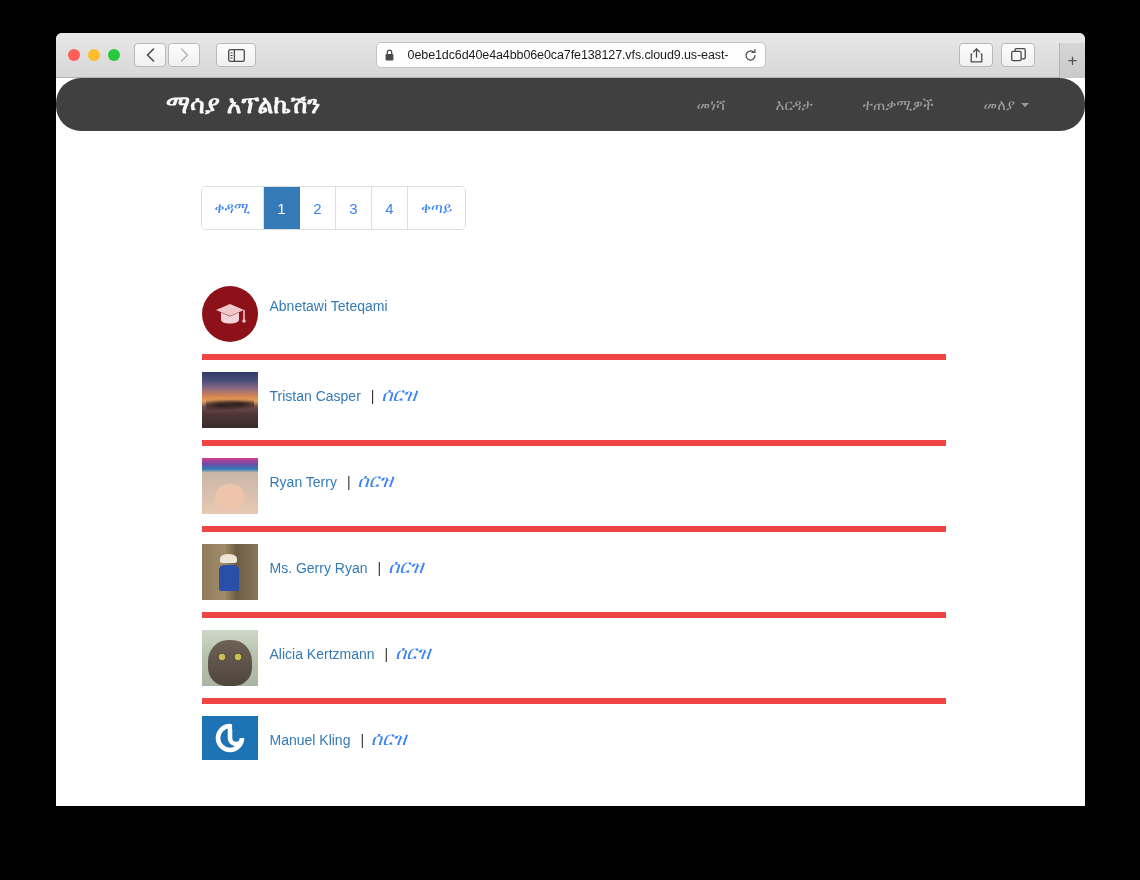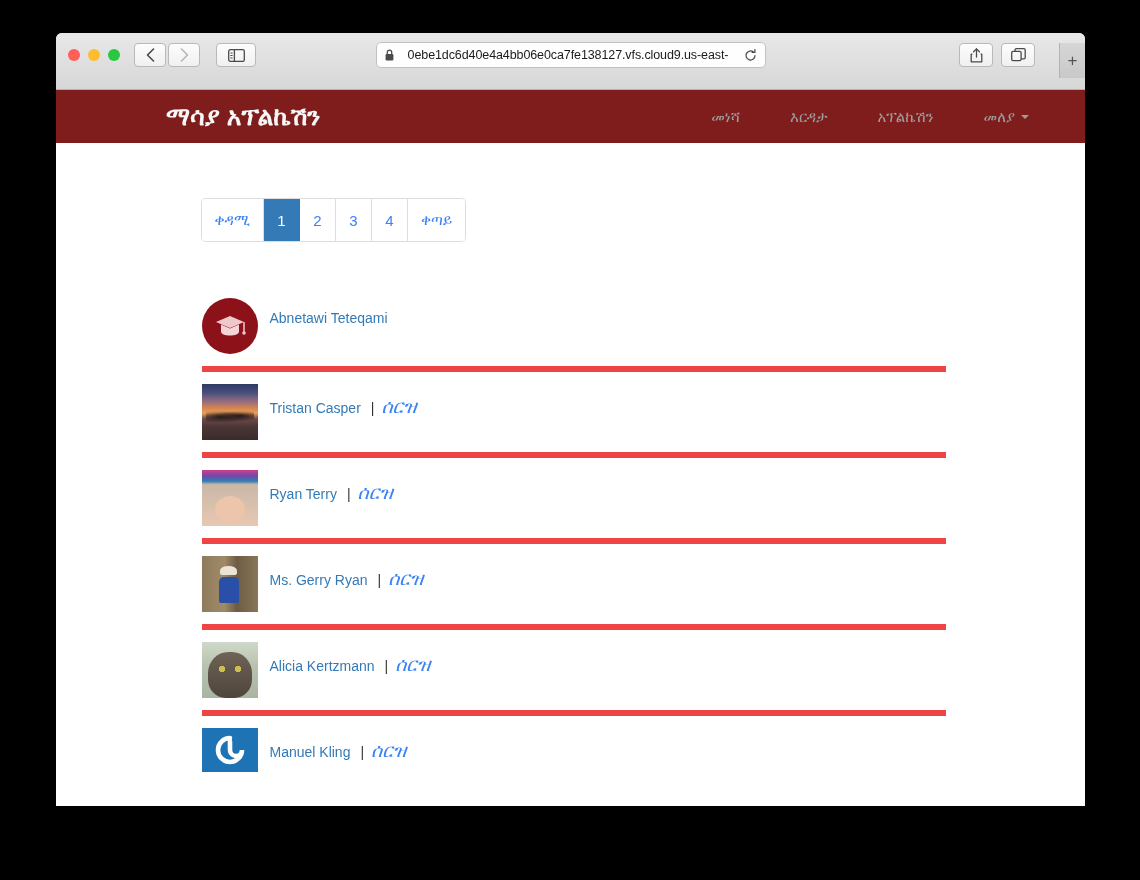--- a/index.html
+++ b/index.html
@@ -21,21 +21,21 @@
     height: 773px;
     background: #ffffff;
     border-radius: 6px 6px 0 0;
     overflow: hidden;
     box-shadow: 0 8px 34px rgba(0,0,0,0.55);
   }
 
   
   #browser-toolbar {
     position: relative;
-    height: 57px;
+    height: 45px;
     background: linear-gradient(to bottom, #e8e8e8 0%, #d8d7d8 100%);
     border-bottom: 1px solid #b3b3b3;
     padding-left: 42px;
   }
 
   .traffic-lights {
     position: absolute;
     left: 12px;
     top: 16px;
     display: flex;
@@ -110,24 +110,25 @@
   #page {
     position: relative;
     height: 728px;
     background: #ffffff;
     overflow: hidden;
   }
 
   
   #site-navbar {
     height: 53px;
-    background: #7f1d1d;
+    background: #404040;
     display: flex;
     align-items: center;
     padding: 0 24px 0 0;
+    border-radius: 25px;
   }
   #brand {
     color: #f7f7f7;
     font-size: 25px;
     font-weight: bold;
     margin-left: 110px;
     white-space: nowrap;
     text-decoration: none;
   }
   #main-nav {
@@ -394,21 +395,21 @@
     <div id="site-navbar">
       <a id="brand">ማሳያ አፕልኬሽን</a>
       <nav id="main-nav">
         <a class="nav-link">
           <span>መነሻ</span>
         </a>
         <a class="nav-link">
           <span>እርዳታ</span>
         </a>
         <a class="nav-link">
-          <span>አፕልኬሽን</span>
+          <span>ተጠቃሚዎች</span>
         </a>
         <a class="nav-link">
           <span>መለያ</span>
           <span class="caret"></span>
         </a>
       </nav>
     </div>
 
 
     <div id="content-container">

